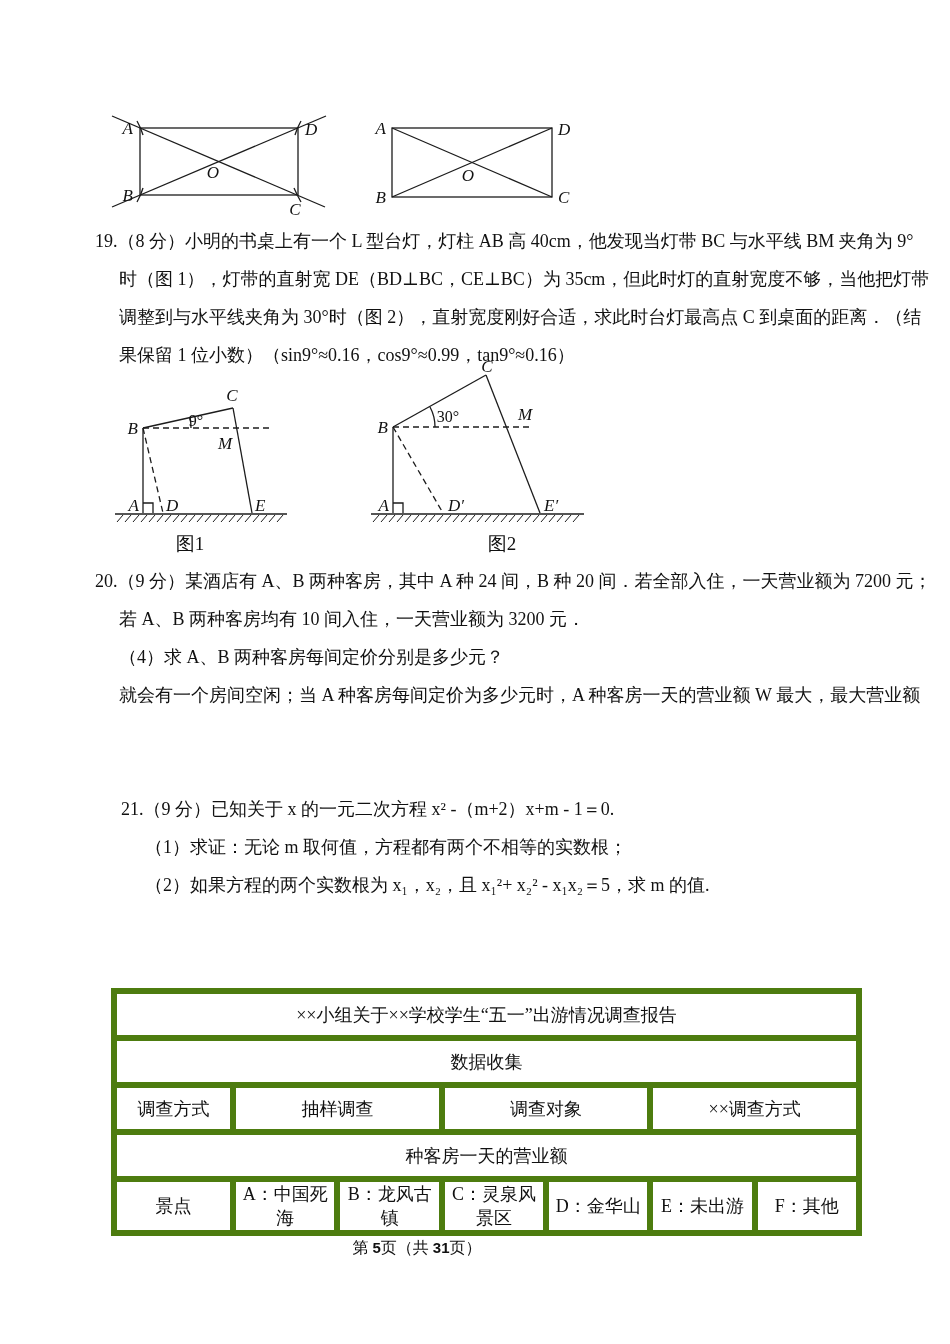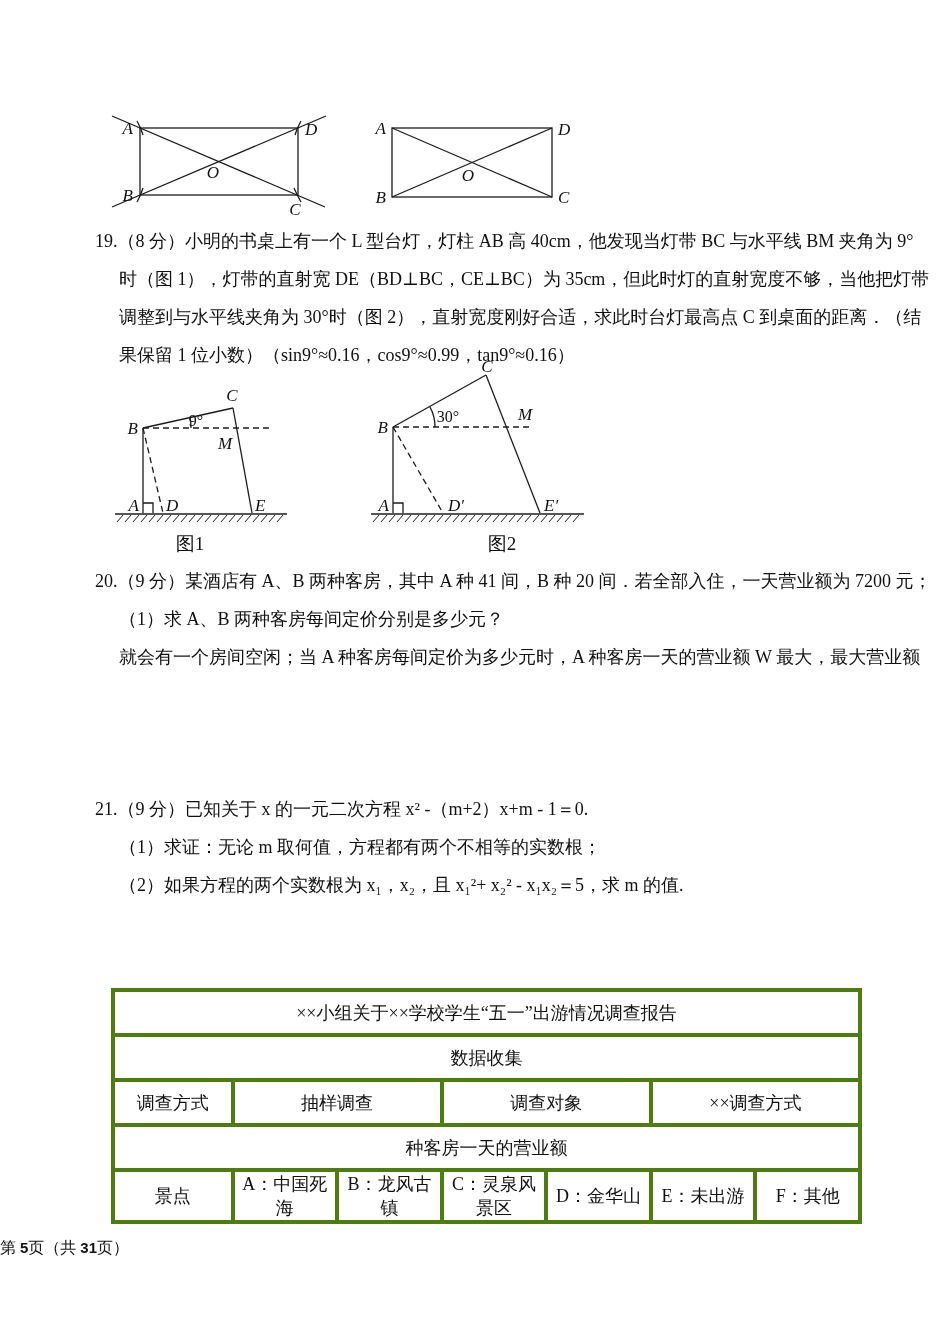--- a/index.html
+++ b/index.html
@@ -15,22 +15,22 @@
   svg{position:absolute;overflow:visible;}
   svg text{font-size:17px;font-style:italic;fill:#111;}
   svg text.cap{font-style:normal;font-size:19px;}
   svg text.ang{font-style:normal;font-size:16px;}
   .sline{stroke:#1c1c1c;stroke-width:1.3;fill:none;}
   .dline{stroke:#1c1c1c;stroke-width:1.3;fill:none;stroke-dasharray:6 4;}
   table.survey{
     position:absolute;left:111px;top:988px;width:751px;
     border-collapse:collapse;font-size:18px;text-align:center;
   }
-  table.survey td{border:4px solid #4d7c0f;height:41px;padding:0 2px;}
-  .footer{position:absolute;left:0;top:1238px;width:774px;text-align:left;font-size:16px;}
+  table.survey td{border:6px solid #4d7c0f;height:41px;padding:0 2px;}
+  .footer{position:absolute;left:0;top:1238px;width:774px;text-align:center;font-size:16px;padding-left:30px;}
   .footer b{font-family:"Liberation Sans","DejaVu Sans",sans-serif;font-size:15px;}
 </style>
 </head>
 <body>
 
 <div class="page">
 
   <svg style="left:95px;top:88px;" width="250" height="132" viewBox="0 0 250 132">
     <line class="sline" x1="17" y1="28" x2="230" y2="119"></line>
     <line class="sline" x1="17" y1="119" x2="231" y2="28"></line>
@@ -98,26 +98,27 @@
     <text x="119" y="10" text-anchor="middle">C</text>
     <text class="ang" x="80" y="60" text-anchor="middle">30°</text>
     <text x="150" y="58">M</text>
     <text x="21" y="149" text-anchor="end">A</text>
     <text x="80" y="149">D′</text>
     <text x="176" y="149">E′</text>
     <text class="cap" x="134" y="188" text-anchor="middle">图2</text>
   </svg>
 
   <div class="prob" style="top:562px;">
-    <div class="line">20.（9 分）某酒店有 A、B 两种客房，其中 A 种 41 间，B 种 20 间．若全部入住，一天营业额为 7200 元；</div>
-    <div class="line indent">（1）求 A、B 两种客房每间定价分别是多少元？</div>
+    <div class="line">20.（9 分）某酒店有 A、B 两种客房，其中 A 种 24 间，B 种 20 间．若全部入住，一天营业额为 7200 元；</div>
+    <div class="line indent">若 A、B 两种客房均有 10 间入住，一天营业额为 3200 元．</div>
+    <div class="line indent">（4）求 A、B 两种客房每间定价分别是多少元？</div>
     <div class="line indent">就会有一个房间空闲；当 A 种客房每间定价为多少元时，A 种客房一天的营业额 W 最大，最大营业额</div>
   </div>
 
-  <div class="prob" style="top:790px;">
+  <div class="prob" style="top:790px;margin-left:26px;">
     <div class="line">21.（9 分）已知关于 x 的一元二次方程 x² -（m+2）x+m - 1＝0.</div>
     <div class="line indent">（1）求证：无论 m 取何值，方程都有两个不相等的实数根；</div>
     <div class="line indent">（2）如果方程的两个实数根为 x₁，x₂，且 x₁²+ x₂² - x₁x₂＝5，求 m 的值.</div>
   </div>
 
 
   <table class="survey">
     <colgroup>
       <col style="width:16%">
         <col style="width:14%">

